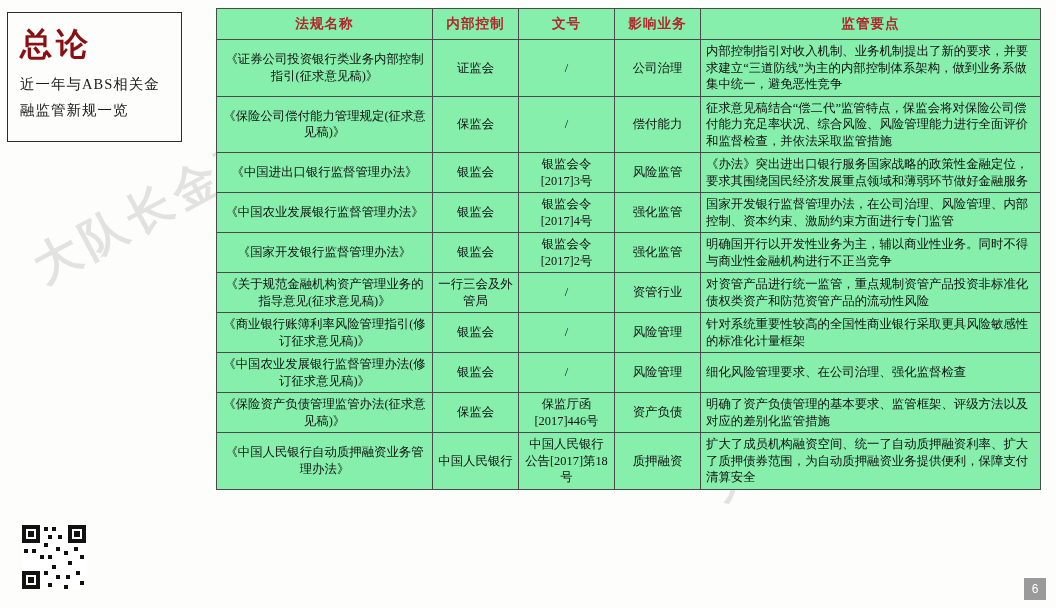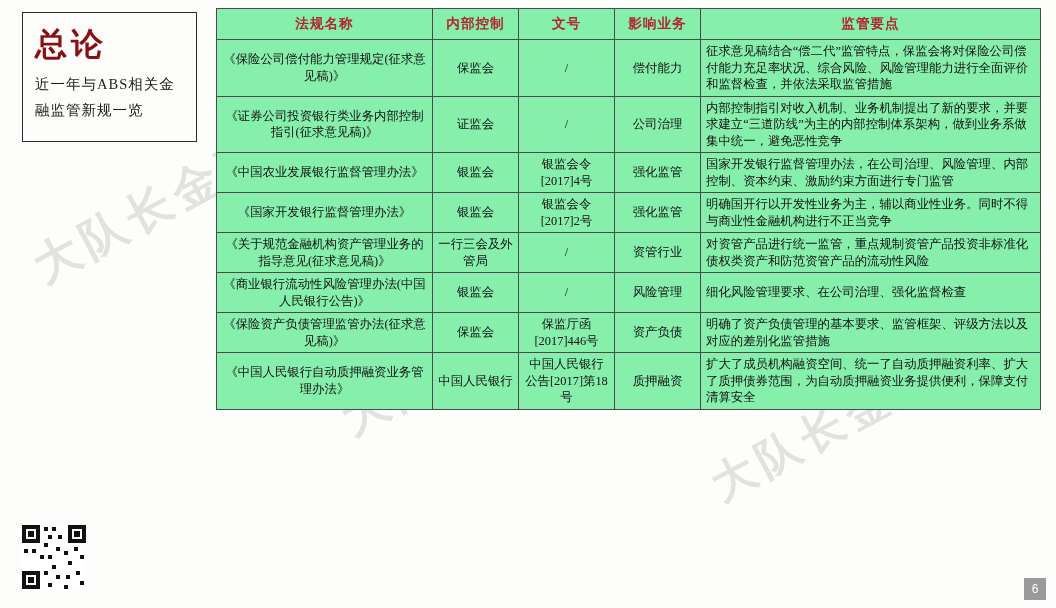--- a/index.html
+++ b/index.html
@@ -17,21 +17,21 @@
   #slide {
     position: absolute;
     left: 0; top: 0;
     width: 1056px;
     height: 608px;
     background: #fdfdfb;
   }
   
   #title-block {
     position: absolute;
-    left: 22px;
+    left: 7px;
     top: 12px;
     width: 175px;
     border: 1px solid #2b2b2b;
     box-sizing: border-box;
     padding: 14px 12px 18px 12px;
     background: transparent;
   }
   #title-main {
     font-family: "Liberation Serif", serif;
     font-weight: bold;
@@ -197,32 +197,39 @@
         <tr>
           <th>法规名称</th>
           <th>内部控制</th>
           <th>文号</th>
           <th>影响业务</th>
           <th>监管要点</th>
         </tr>
       </thead>
       <tbody>
         <tr>
+          <td class="c-name">《证券公司投资银行类业务内部控制指引(征求意见稿)》</td>
+          <td class="c-org">证监会</td>
+          <td class="c-doc">/</td>
+          <td class="c-biz">公司治理</td>
+          <td class="c-point">内部控制指引对收入机制、业务机制提出了新的要求，并要求建立“三道防线”为主的内部控制体系架构，做到业务系做集中统一，避免恶性竞争</td>
+        </tr>
+        <tr>
           <td class="c-name">《保险公司偿付能力管理规定(征求意见稿)》</td>
           <td class="c-org">保监会</td>
           <td class="c-doc">/</td>
           <td class="c-biz">偿付能力</td>
           <td class="c-point">征求意见稿结合“偿二代”监管特点，保监会将对保险公司偿付能力充足率状况、综合风险、风险管理能力进行全面评价和监督检查，并依法采取监管措施</td>
         </tr>
         <tr>
-          <td class="c-name">《证券公司投资银行类业务内部控制指引(征求意见稿)》</td>
-          <td class="c-org">证监会</td>
-          <td class="c-doc">/</td>
-          <td class="c-biz">公司治理</td>
-          <td class="c-point">内部控制指引对收入机制、业务机制提出了新的要求，并要求建立“三道防线”为主的内部控制体系架构，做到业务系做集中统一，避免恶性竞争</td>
+          <td class="c-name">《中国进出口银行监督管理办法》</td>
+          <td class="c-org">银监会</td>
+          <td class="c-doc">银监会令[2017]3号</td>
+          <td class="c-biz">风险监管</td>
+          <td class="c-point">《办法》突出进出口银行服务国家战略的政策性金融定位，要求其围绕国民经济发展重点领域和薄弱环节做好金融服务</td>
         </tr>
         <tr>
           <td class="c-name">《中国农业发展银行监督管理办法》</td>
           <td class="c-org">银监会</td>
           <td class="c-doc">银监会令[2017]4号</td>
           <td class="c-biz">强化监管</td>
           <td class="c-point">国家开发银行监督管理办法，在公司治理、风险管理、内部控制、资本约束、激励约束方面进行专门监管</td>
         </tr>
         <tr>
           <td class="c-name">《国家开发银行监督管理办法》</td>
@@ -232,21 +239,28 @@
           <td class="c-point">明确国开行以开发性业务为主，辅以商业性业务。同时不得与商业性金融机构进行不正当竞争</td>
         </tr>
         <tr>
           <td class="c-name">《关于规范金融机构资产管理业务的指导意见(征求意见稿)》</td>
           <td class="c-org">一行三会及外管局</td>
           <td class="c-doc">/</td>
           <td class="c-biz">资管行业</td>
           <td class="c-point">对资管产品进行统一监管，重点规制资管产品投资非标准化债权类资产和防范资管产品的流动性风险</td>
         </tr>
         <tr>
-          <td class="c-name">《商业银行流动性风险管理办法(中国人民银行公告)》</td>
+          <td class="c-name">《商业银行账簿利率风险管理指引(修订征求意见稿)》</td>
+          <td class="c-org">银监会</td>
+          <td class="c-doc">/</td>
+          <td class="c-biz">风险管理</td>
+          <td class="c-point">针对系统重要性较高的全国性商业银行采取更具风险敏感性的标准化计量框架</td>
+        </tr>
+        <tr>
+          <td class="c-name">《中国农业发展银行监督管理办法(修订征求意见稿)》</td>
           <td class="c-org">银监会</td>
           <td class="c-doc">/</td>
           <td class="c-biz">风险管理</td>
           <td class="c-point">细化风险管理要求、在公司治理、强化监督检查</td>
         </tr>
         <tr>
           <td class="c-name">《保险资产负债管理监管办法(征求意见稿)》</td>
           <td class="c-org">保监会</td>
           <td class="c-doc">保监厅函[2017]446号</td>
           <td class="c-biz">资产负债</td>

